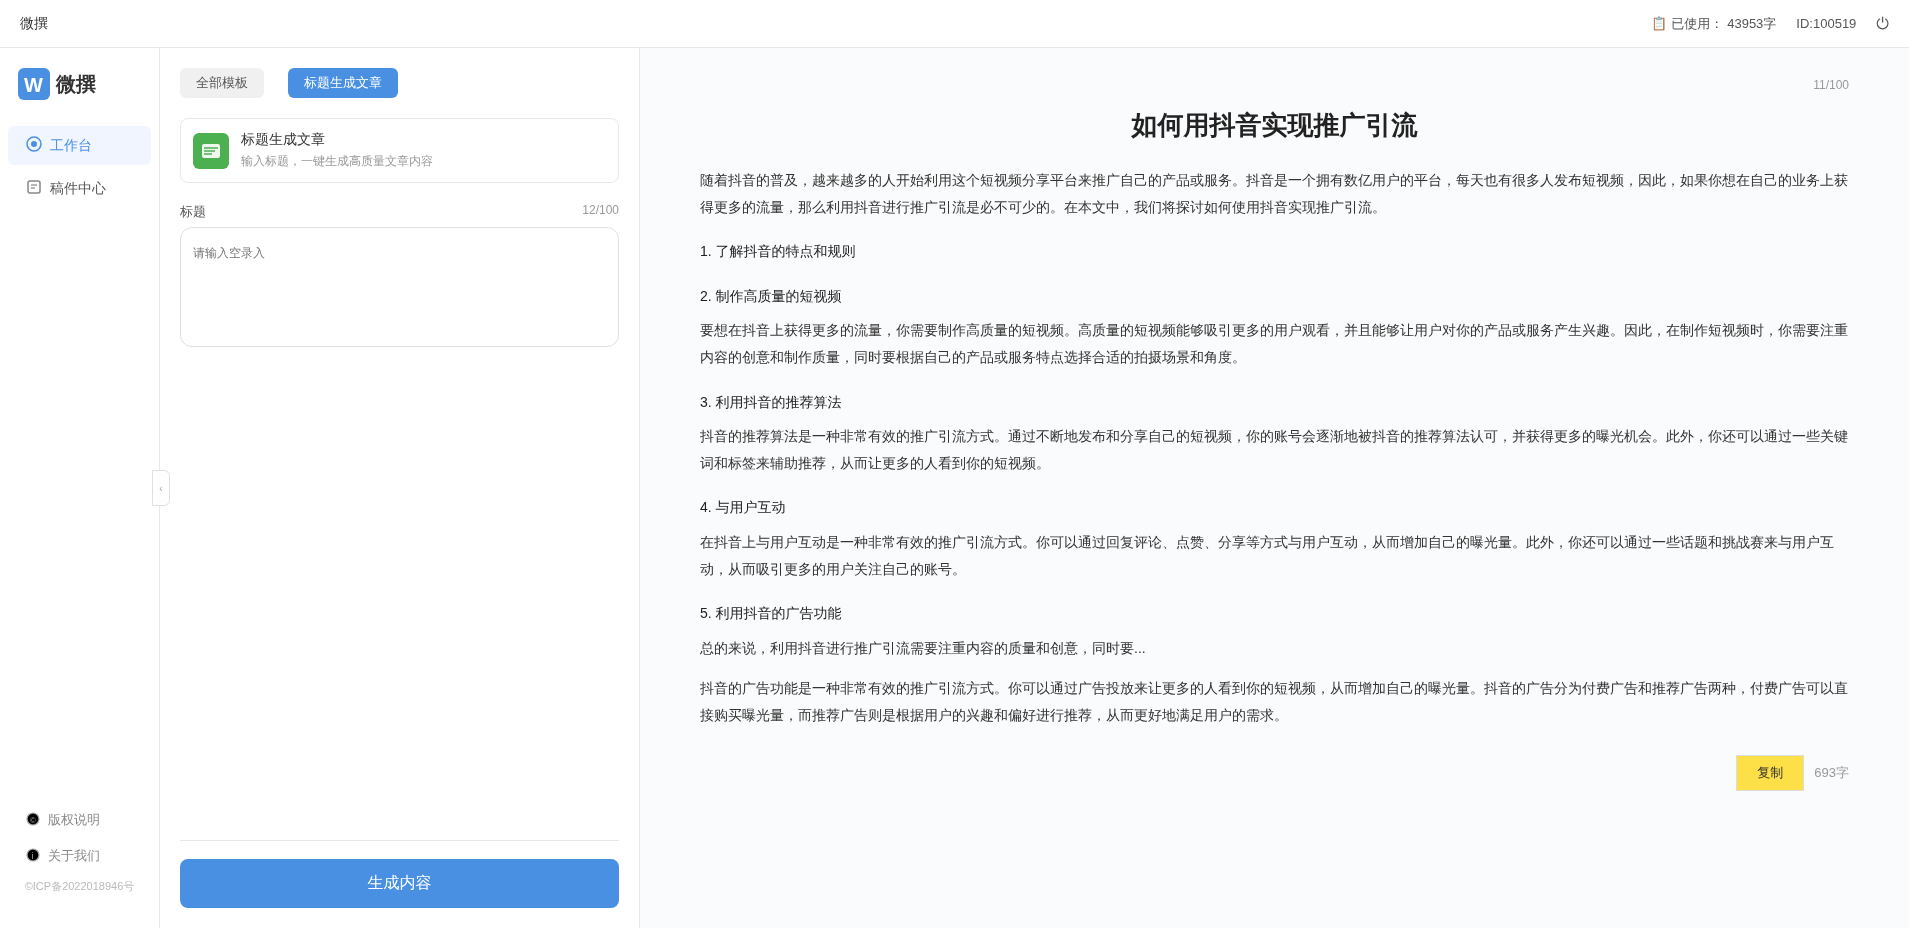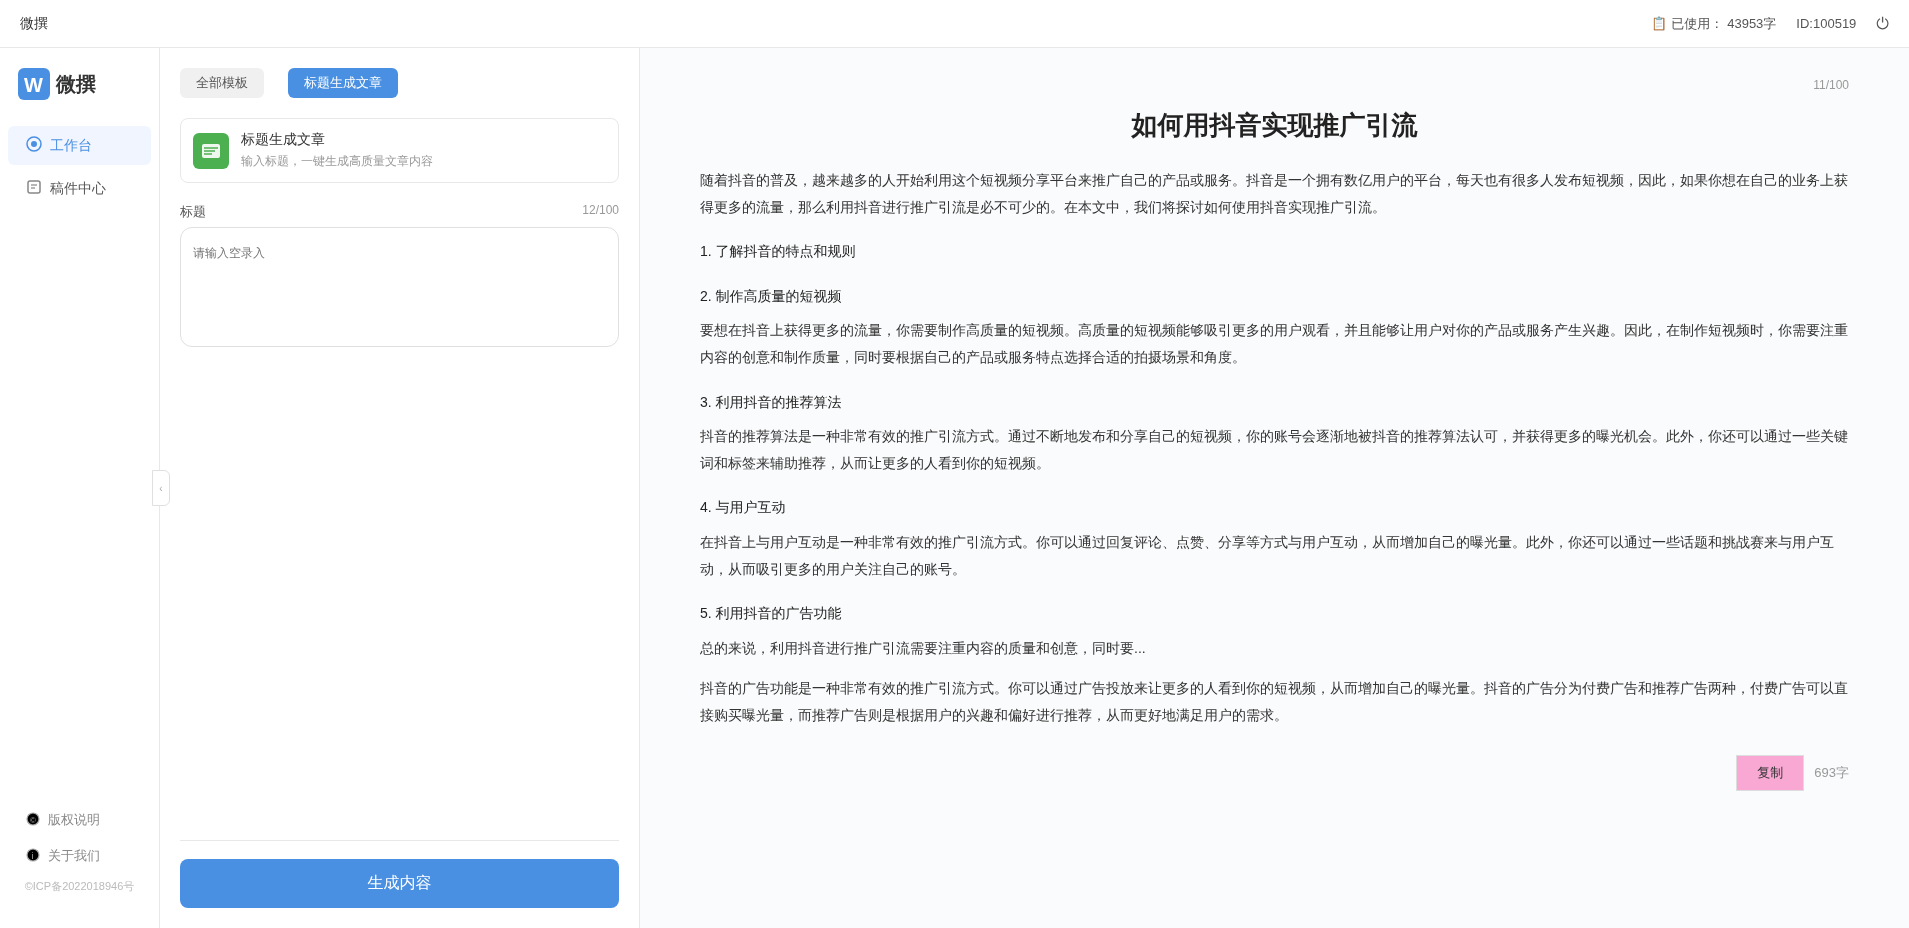--- a/index.html
+++ b/index.html
@@ -307,21 +307,21 @@
       bottom: 0;
       background: #fafbfc;
       padding: 12px 0 4px 0;
       display: flex;
       justify-content: flex-end;
       align-items: center;
       gap: 10px;
     }
     .copy-btn {
       padding: 8px 20px;
-      background: #f9a8d4;
+      background: #fde047;
       border: 1px solid #ddd;
       border-radius: 0;
       font-size: 13px;
       color: #333;
       cursor: pointer;
     }
     .word-count {
       font-size: 13px;
       color: #999;
     }

